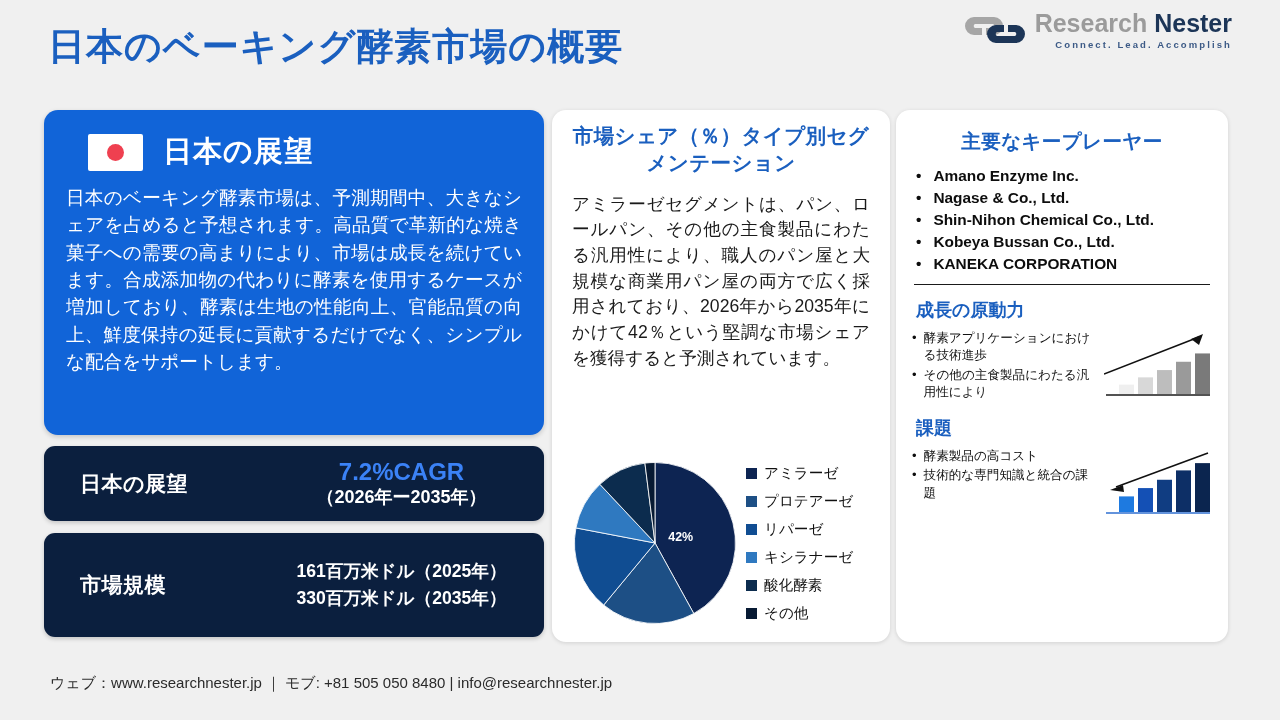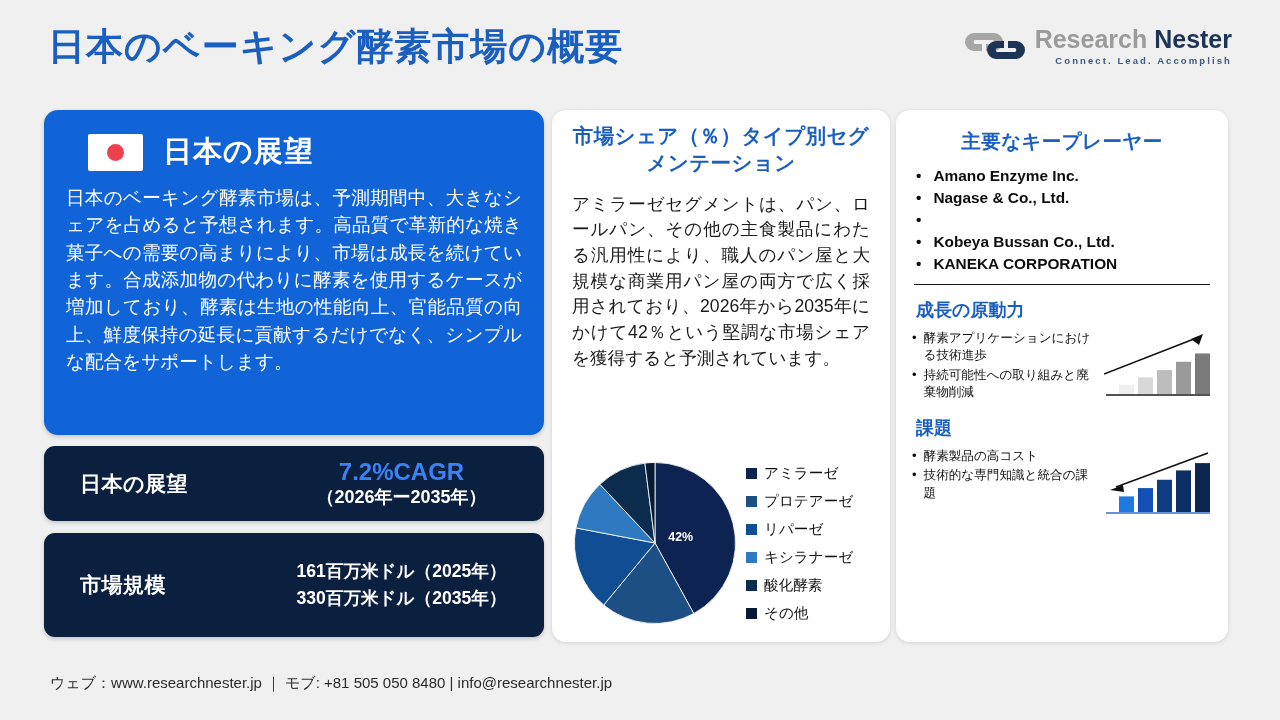--- a/index.html
+++ b/index.html
@@ -12,21 +12,21 @@
   }
   .page{position:absolute;inset:0;}
 
   
   .header{position:absolute;left:0;top:0;width:1280px;height:100px;}
   .page-title{
     position:absolute;left:48px;top:22px;
     font-size:37px;font-weight:bold;letter-spacing:1px;
     color:#1a5fbf;white-space:nowrap;
   }
-  .logo{position:absolute;right:48px;top:22px;height:48px;display:flex;align-items:center;gap:9px;}
+  .logo{position:absolute;right:48px;top:6px;height:48px;display:flex;align-items:center;gap:9px;}
   .logo-mark{width:62px;height:34px;flex:0 0 auto;}
   .logo-text{display:flex;flex-direction:column;justify-content:center;line-height:1;}
   .logo-word{font-size:25px;font-weight:bold;white-space:nowrap;}
   .logo-word .w1{color:#9b9b9b;}
   .logo-word .w2{color:#1c3557;}
   .logo-tag{
     font-size:9.5px;font-weight:bold;color:#3c5a86;
     letter-spacing:2.1px;margin-top:4px;white-space:nowrap;text-align:right;
   }
 
@@ -233,20 +233,21 @@
           <li>
             <span class="bul">•</span>
             <span>Amano Enzyme Inc.</span>
           </li>
           <li>
             <span class="bul">•</span>
             <span>Nagase &amp; Co., Ltd.</span>
           </li>
           <li>
             <span class="bul">•</span>
+            <span>Shin-Nihon Chemical Co., Ltd.</span>
           </li>
           <li>
             <span class="bul">•</span>
             <span>Kobeya Bussan Co., Ltd.</span>
           </li>
           <li>
             <span class="bul">•</span>
             <span>KANEKA CORPORATION</span>
           </li>
         </ul>
@@ -254,21 +255,21 @@
 
       <div class="sec-title">成長の原動力</div>
       <div class="sec-row">
         <ul class="sec-list" id="drivers-list">
             <li>
               <span class="bul">•</span>
               <span>酵素アプリケーションにおける技術進歩</span>
             </li>
             <li>
               <span class="bul">•</span>
-              <span>持続可能性への取り組みと廃棄物削減</span>
+              <span>その他の主食製品にわたる汎用性により</span>
             </li>
           </ul>
         <svg class="mini" width="108" height="72" viewBox="0 0 108 72">
           <g id="drivers-bars">
               <rect x="15" y="54.64" width="15" height="9.36" fill="#efefef"></rect>
               <rect x="34" y="47.36" width="15" height="16.64" fill="#d8d8d8"></rect>
               <rect x="53" y="40.08" width="15" height="23.92" fill="#bdbdbd"></rect>
               <rect x="72" y="31.759999999999998" width="15" height="32.24" fill="#9a9a9a"></rect>
               <rect x="91" y="23.439999999999998" width="15" height="40.56" fill="#7a7a7a"></rect>
             </g>

